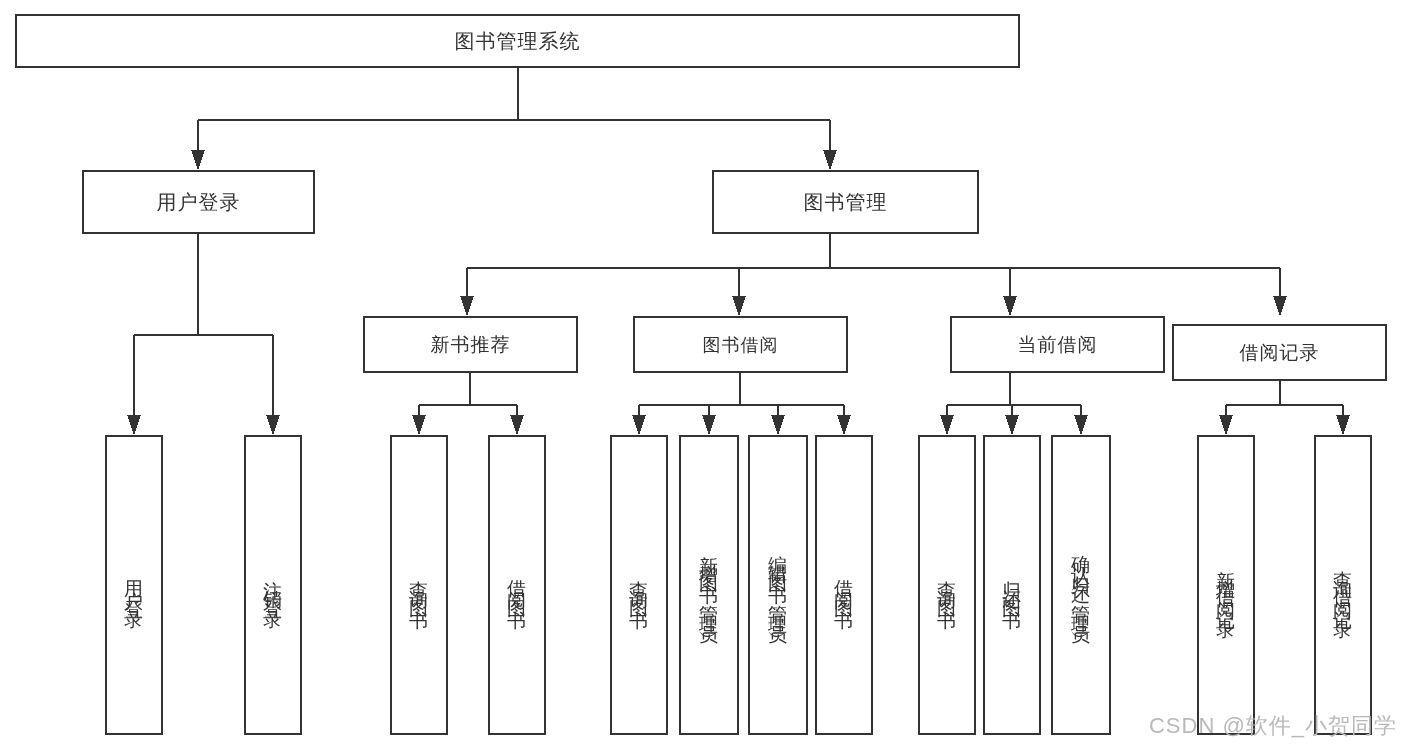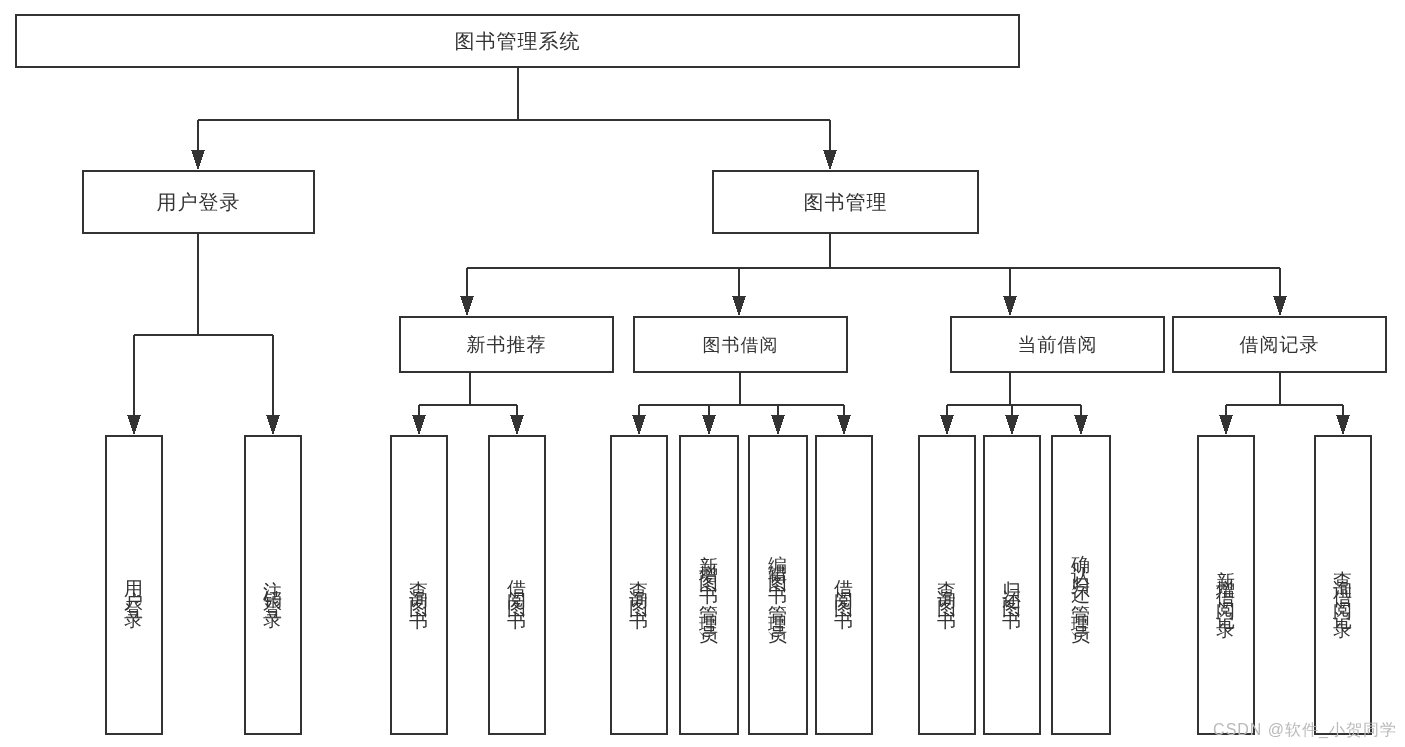--- a/index.html
+++ b/index.html
@@ -29,21 +29,21 @@
     z-index:2;
   }
   .vbox .vlabel{
     writing-mode:vertical-rl; text-orientation:mixed;
     font-size:19px; letter-spacing:10px; color:var(--text);
     line-height:1; white-space:nowrap;
   }
   .w60{width:60px;}
   #watermark{
     position:absolute; right:8px; bottom:6px;
-    font-size:16px; color:var(--watermark); z-index:3;
+    font-size:22px; color:var(--watermark); z-index:3;
     letter-spacing:1px;
   }
   .wire{stroke:var(--line);stroke-width:2;fill:none;}
   .arrow{fill:var(--line);stroke:none;}
 </style>
 </head>
 <body>
 
 <div id="canvas">
 
@@ -76,30 +76,30 @@
     <span>图书管理系统</span>
   </div>
 
   <div class="box" style="left:82px;top:170px;width:233px;height:64px;">
     <span>用户登录</span>
   </div>
   <div class="box" style="left:712px;top:170px;width:267px;height:64px;">
     <span>图书管理</span>
   </div>
 
-  <div class="box" style="left:363px;top:316px;width:215px;height:57px;font-size:19px;margin-left:36px;">
+  <div class="box" style="left:363px;top:316px;width:215px;height:57px;font-size:19px;">
     <span>新书推荐</span>
   </div>
   <div class="box" style="left:633px;top:316px;width:215px;height:57px;font-size:18px;justify-content:center;">
     <span>图书借阅</span>
   </div>
   <div class="box" style="left:903px;top:316px;width:215px;height:57px;font-size:19px;margin-left:47px;">
     <span>当前借阅</span>
   </div>
-  <div class="box" style="left:1172px;top:316px;width:215px;height:57px;font-size:19px;">
+  <div class="box" style="left:1172px;top:324px;width:215px;height:57px;font-size:19px;">
     <span>借阅记录</span>
   </div>
 
   <div class="vbox" style="left:105px;">
     <span class="vlabel">用户登录</span>
   </div>
   <div class="vbox" style="left:244px;">
     <span class="vlabel">注销登录</span>
   </div>
 

